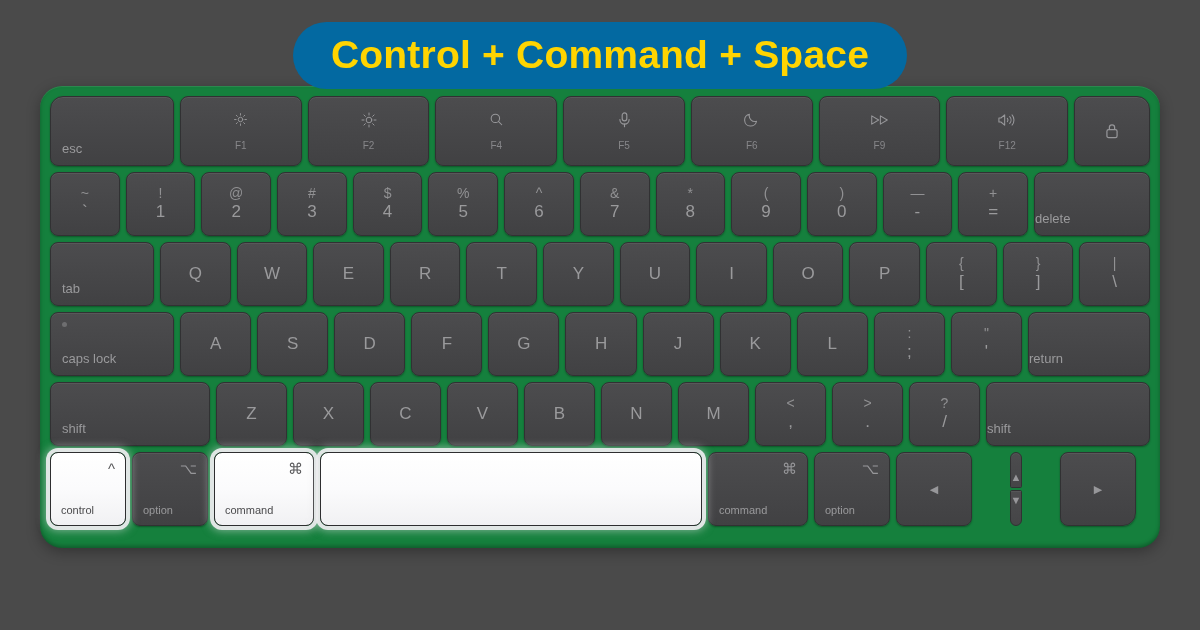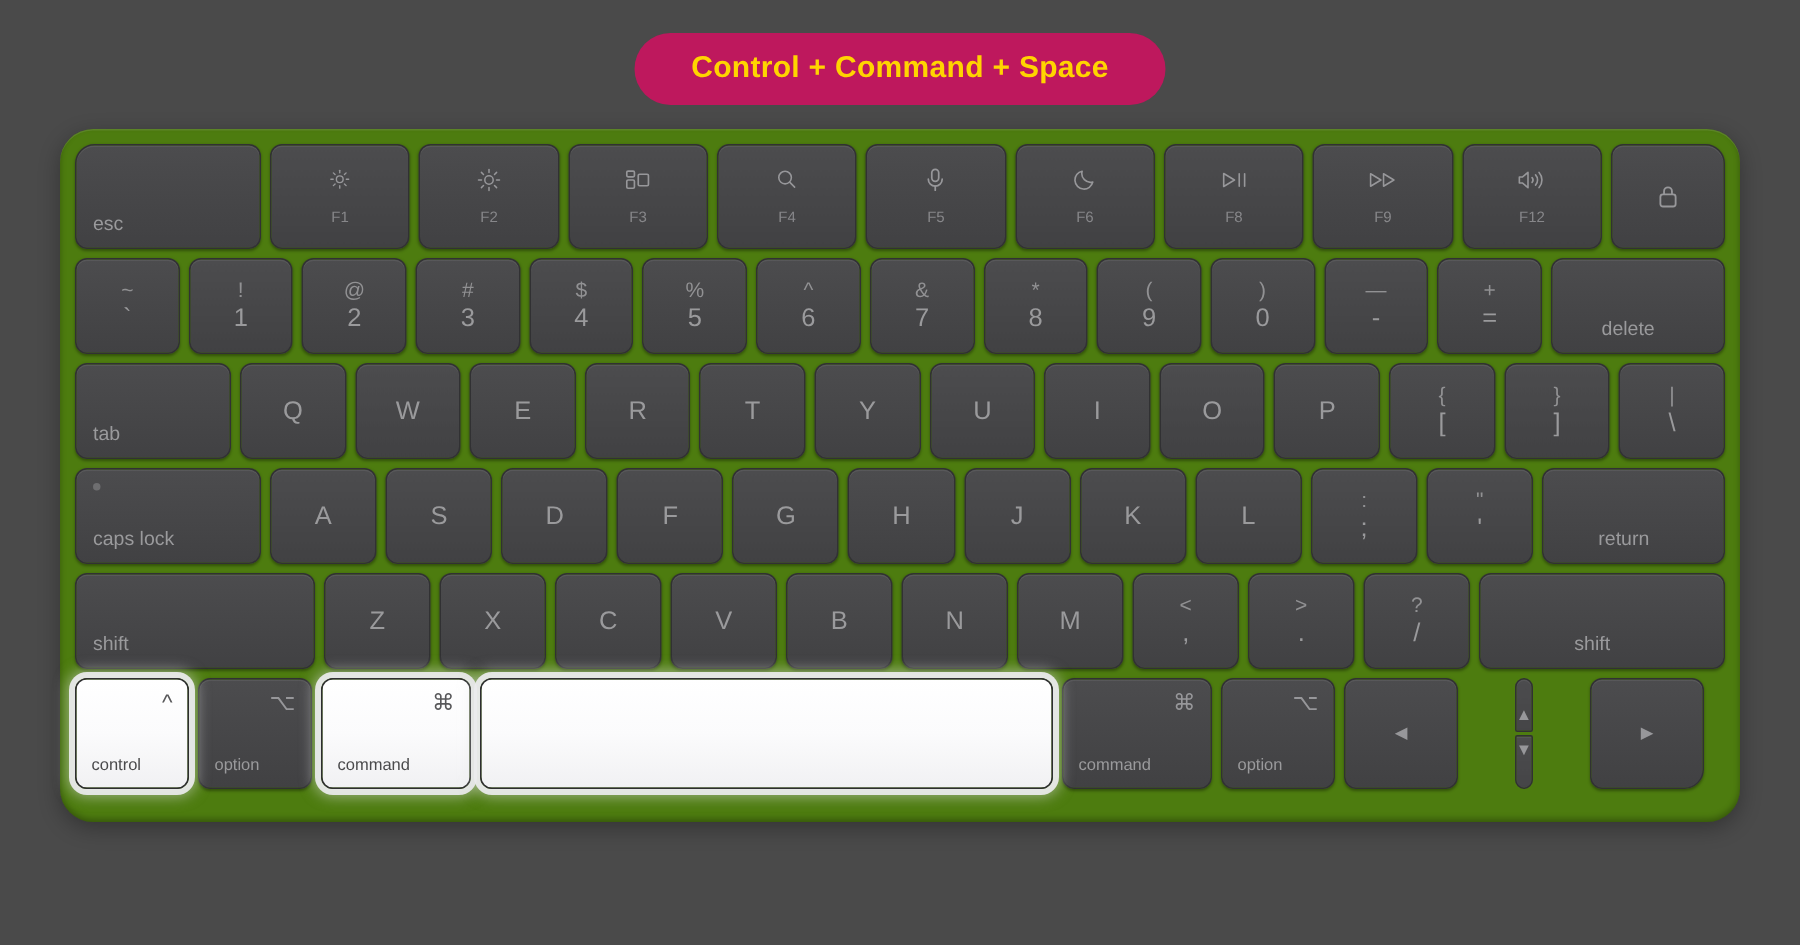--- a/index.html
+++ b/index.html
@@ -30,39 +30,39 @@
 
   
   .badge-wrap {
     position: absolute;
     top: 22px; left: 0; right: 0;
     display: flex;
     justify-content: center;
     z-index: 5;
   }
   .badge {
-    background: #be185d;
+    background: #0369a1;
     color: #ffd400;
-    font-size: 20px;
+    font-size: 39px;
     font-weight: 700;
     letter-spacing: .2px;
     padding: 13px 38px 15px;
     border-radius: 40px;
     white-space: nowrap;
     line-height: 1;
   }
 
   
   .keyboard {
     position: absolute;
     left: 40px;
     top: 86px;
     width: 1120px;
     height: 462px;
-    background: #4d7c0f;
+    background: #15803d;
     border-radius: 22px;
     padding: 10px;
     box-shadow:
       inset 0 1px 0 rgba(255,255,255,0.10),
       inset 0 -2px 4px rgba(0,0,0,0.30),
       0 4px 14px rgba(0,0,0,0.30);
     z-index: 2;
   }
 
   .row {
@@ -97,21 +97,21 @@
   
   .key.lbl-bl {
     align-items: flex-end;
     justify-content: flex-start;
     padding: 0 0 9px 11px;
     font-size: 13px;
   }
   
   .key.lbl-br {
     align-items: flex-end;
-    justify-content: center;
+    justify-content: flex-start;
     padding: 0 13px 9px 0;
     font-size: 13px;
   }
 
   
   .key.dual {
     flex-direction: column;
     justify-content: center;
     gap: 3px;
     padding-bottom: 2px;
@@ -286,30 +286,20 @@
             <line x1="19.5" y1="12" x2="22.5" y2="12"></line>
           <line x1="4.4" y1="4.4" x2="6.5" y2="6.5"></line>
             <line x1="17.5" y1="17.5" x2="19.6" y2="19.6"></line>
           <line x1="19.6" y1="4.4" x2="17.5" y2="6.5"></line>
             <line x1="6.5" y1="17.5" x2="4.4" y2="19.6"></line>
         </svg>
       </span>
       <span class="flabel">F2</span>
     </div>
 
-    <div class="key fnkey">
-      <span class="glyph">
-        <svg width="17" height="14" viewBox="0 0 20 16" fill="none" stroke="#97979a" stroke-width="1.3">
-          <rect x="1" y="1" width="6" height="4.5" rx="1"></rect>
-          <rect x="1" y="8" width="6" height="6.5" rx="1"></rect>
-          <rect x="10" y="3.5" width="8" height="9" rx="1"></rect>
-        </svg>
-      </span>
-      <span class="flabel">F3</span>
-    </div>
 
     <div class="key fnkey">
       <span class="glyph">
         <svg width="15" height="15" viewBox="0 0 20 20" fill="none" stroke="#97979a" stroke-width="1.4" stroke-linecap="round">
           <circle cx="8.5" cy="8.5" r="5.6"></circle>
             <line x1="12.8" y1="12.8" x2="17" y2="17"></line>
         </svg>
       </span>
       <span class="flabel">F4</span>
     </div>
@@ -328,30 +318,20 @@
     <div class="key fnkey">
       <span class="glyph">
         <svg width="15" height="15" viewBox="0 0 18 18" fill="none" stroke="#97979a" stroke-width="1.3" stroke-linejoin="round">
           <path d="M15 11.2A7 7 0 0 1 6.5 2.6 7.2 7.2 0 1 0 15 11.2z"></path>
         </svg>
       </span>
       <span class="flabel">F6</span>
     </div>
 
 
-    <div class="key fnkey">
-      <span class="glyph">
-        <svg width="18" height="12" viewBox="0 0 20 12" fill="none" stroke="#97979a" stroke-width="1.2" stroke-linejoin="round">
-          <path d="M2 1.2 10 6 2 10.8z"></path>
-          <line x1="13.5" y1="1.4" x2="13.5" y2="10.6" stroke-linecap="round"></line>
-          <line x1="17.5" y1="1.4" x2="17.5" y2="10.6" stroke-linecap="round"></line>
-        </svg>
-      </span>
-      <span class="flabel">F8</span>
-    </div>
 
     <div class="key fnkey">
       <span class="glyph">
         <svg width="19" height="12" viewBox="0 0 22 12" fill="none" stroke="#97979a" stroke-width="1.2" stroke-linejoin="round">
           <path d="M2 1.2 10 6 2 10.8z"></path>
             <path d="M12 1.2 20 6l-8 4.8z"></path>
         </svg>
       </span>
       <span class="flabel">F9</span>
     </div>

